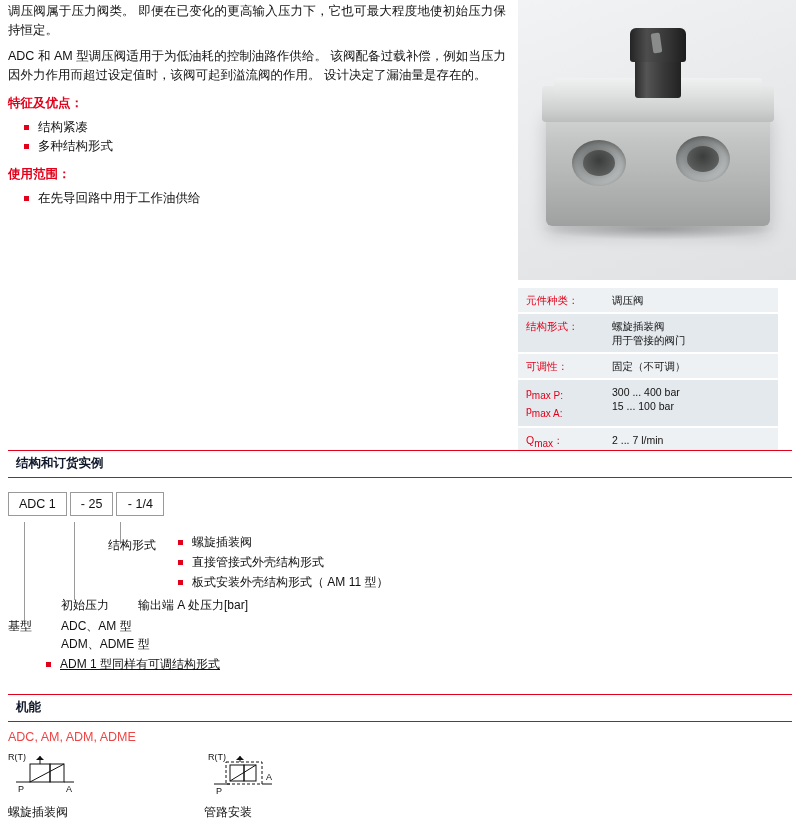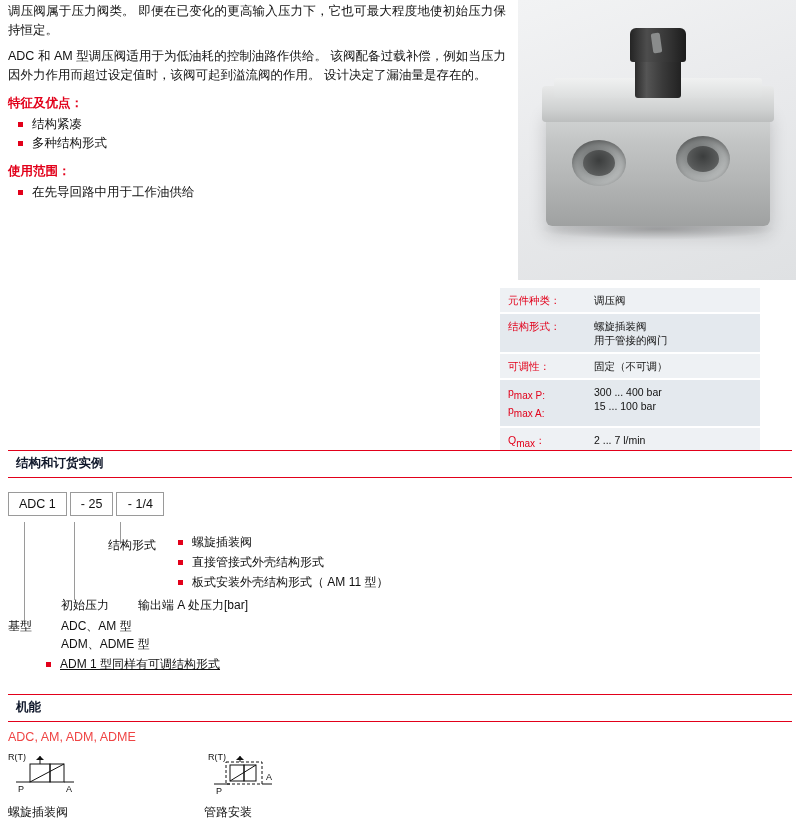--- a/index.html
+++ b/index.html
@@ -28,21 +28,21 @@
 
   .section-label {
     color: #e2001a;
     font-size: 12.5px;
     font-weight: bold;
     margin: 10px 0 3px 0;
     line-height: 17px;
   }
   ul.bullets {
     list-style: none;
-    margin: 0; padding: 0 0 0 8px;
+    margin: 6px; padding: 0 0 0 8px;
   }
   ul.bullets li {
     position: relative;
     font-size: 12.5px;
     line-height: 19px;
     padding-left: 16px;
     color: #111;
   }
   ul.bullets li::before {
     content: "";
@@ -127,21 +127,21 @@
   .shadow-floor {
     position: absolute;
     left: 20px; top: 218px;
     width: 240px; height: 22px;
     background: radial-gradient(ellipse at 50% 50%, rgba(0,0,0,0.22) 0%, rgba(0,0,0,0.0) 70%);
   }
 
   
   .spec-table {
     position: absolute;
-    left: 500px; top: 288px;
+    left: 518px; top: 288px;
     width: 260px;
     border-collapse: collapse;
     font-size: 10.5px;
   }
   .spec-table tr { background: #eef1f4; }
   .spec-table tr:nth-child(even) { background: #e4e9ee; }
   .spec-table td {
     padding: 5px 6px 5px 8px;
     vertical-align: top;
     border-bottom: 2px solid #ffffff;

